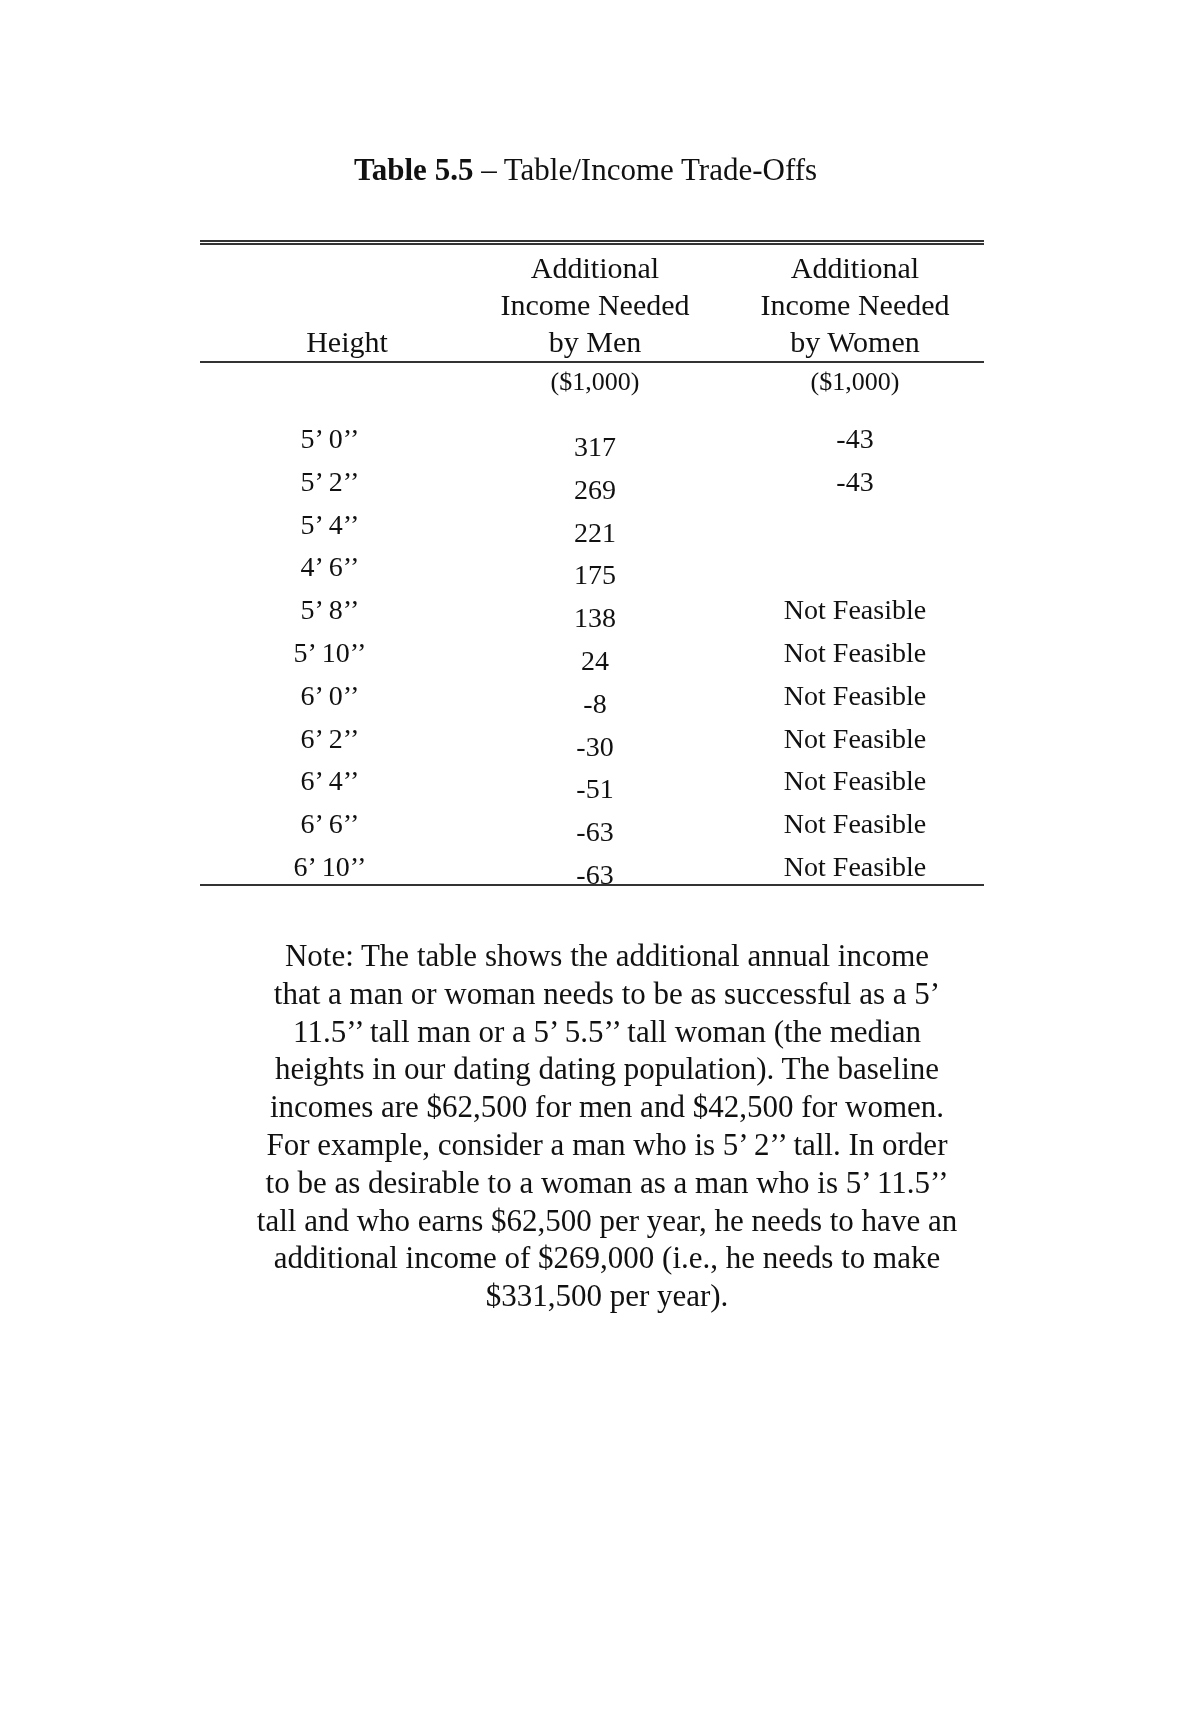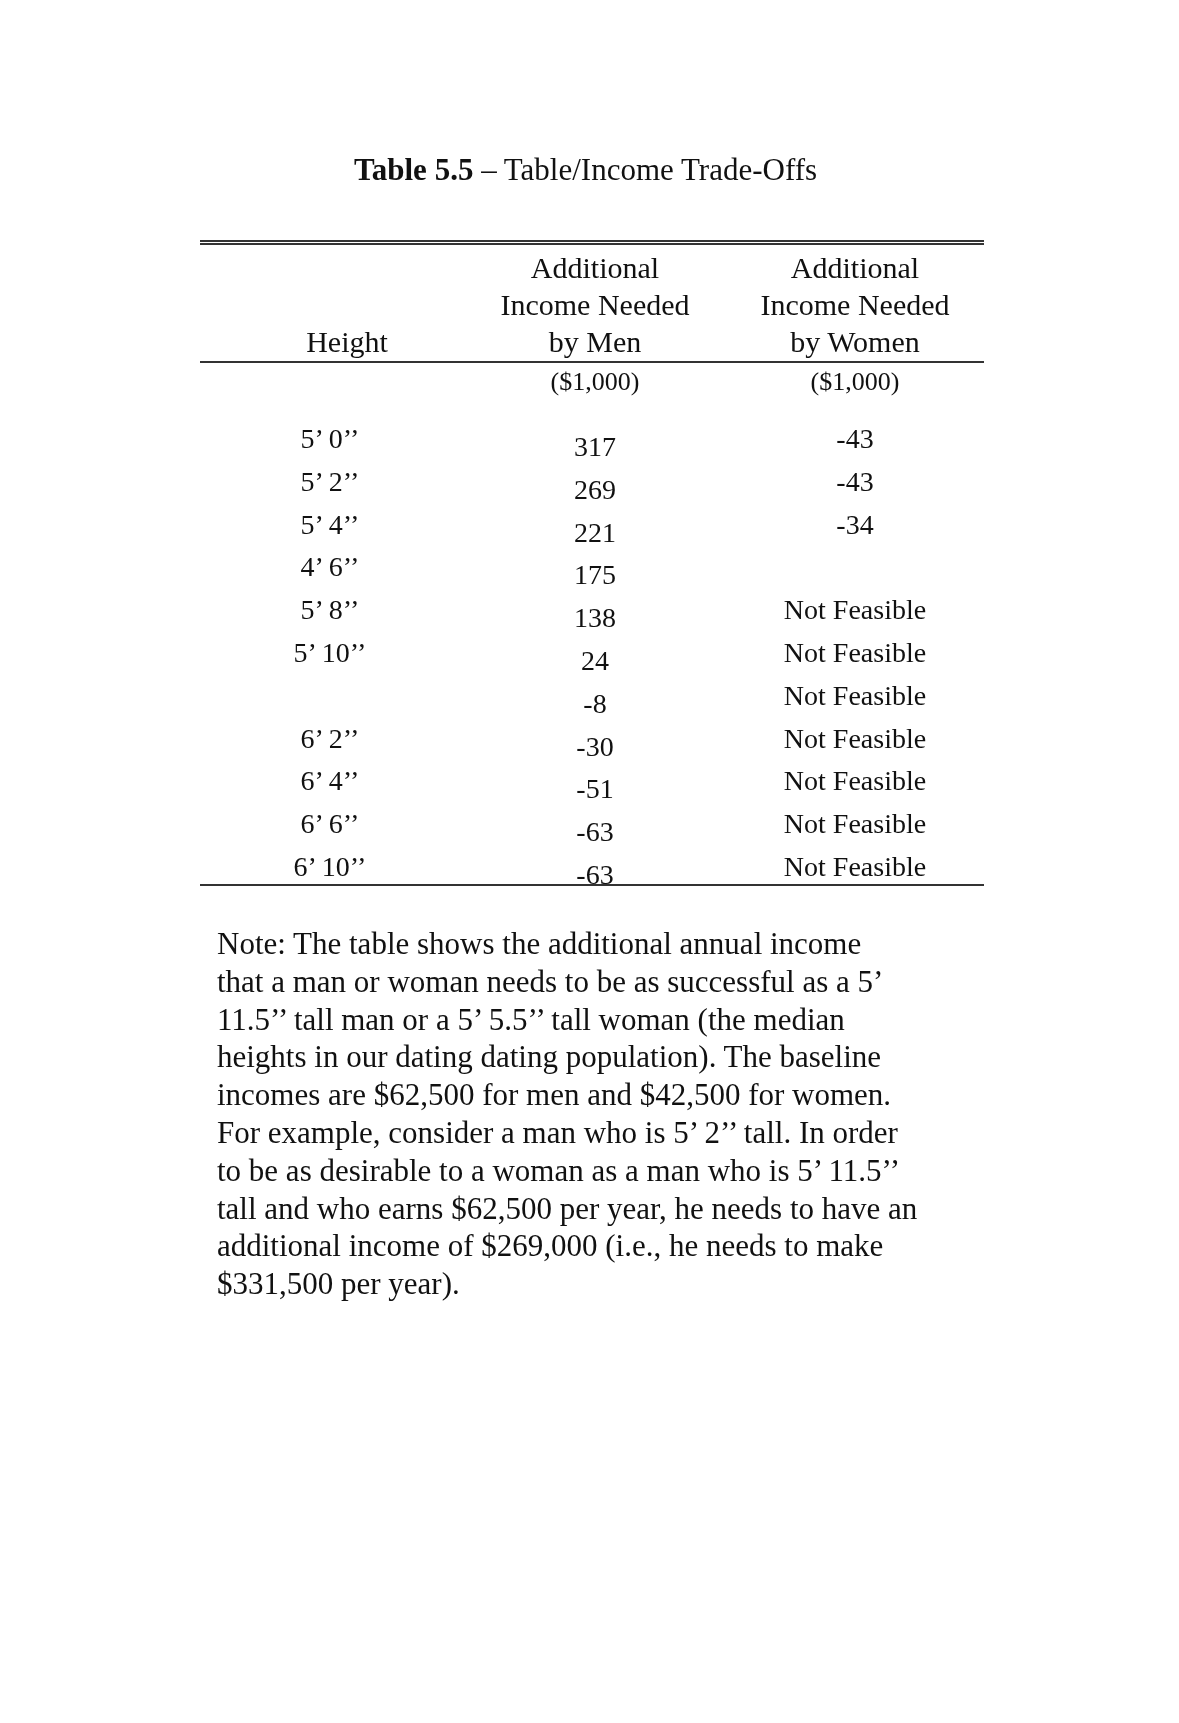--- a/index.html
+++ b/index.html
@@ -112,21 +112,22 @@
 
     .note {
       position: absolute;
       left: 217px;
       top: 925px;
       width: 780px;
       font-size: 31px;
       line-height: 37.8px;
     }
     .note p {
-      margin: 0;
+      margin: 12px;
+      text-align: center;
     }
     .note .ln { display: block; white-space: nowrap; }
   </style>
 </head>
 <body>
 
 <div class="title">
   <span class="bold">Table 5.5</span><span> – Table/Income Trade-Offs</span>
 </div>
 
@@ -162,37 +163,37 @@
       <span class="cell women">-43</span>
     </div>
   <div class="row">
       <span class="cell height">5’ 2’’</span>
       <span class="cell men">269</span>
       <span class="cell women">-43</span>
     </div>
   <div class="row">
       <span class="cell height">5’ 4’’</span>
       <span class="cell men">221</span>
-      <span class="cell women">-34</span>
     </div>
   <div class="row">
       <span class="cell height">4’ 6’’</span>
       <span class="cell men">175</span>
     </div>
   <div class="row">
       <span class="cell height">5’ 8’’</span>
       <span class="cell men">138</span>
       <span class="cell women">Not Feasible</span>
     </div>
   <div class="row">
       <span class="cell height">5’ 10’’</span>
       <span class="cell men">24</span>
       <span class="cell women">Not Feasible</span>
     </div>
   <div class="row">
+      <span class="cell height">6’ 0’’</span>
       <span class="cell men">-8</span>
       <span class="cell women">Not Feasible</span>
     </div>
   <div class="row">
       <span class="cell height">6’ 2’’</span>
       <span class="cell men">-30</span>
       <span class="cell women">Not Feasible</span>
     </div>
   <div class="row">
       <span class="cell height">6’ 4’’</span>

